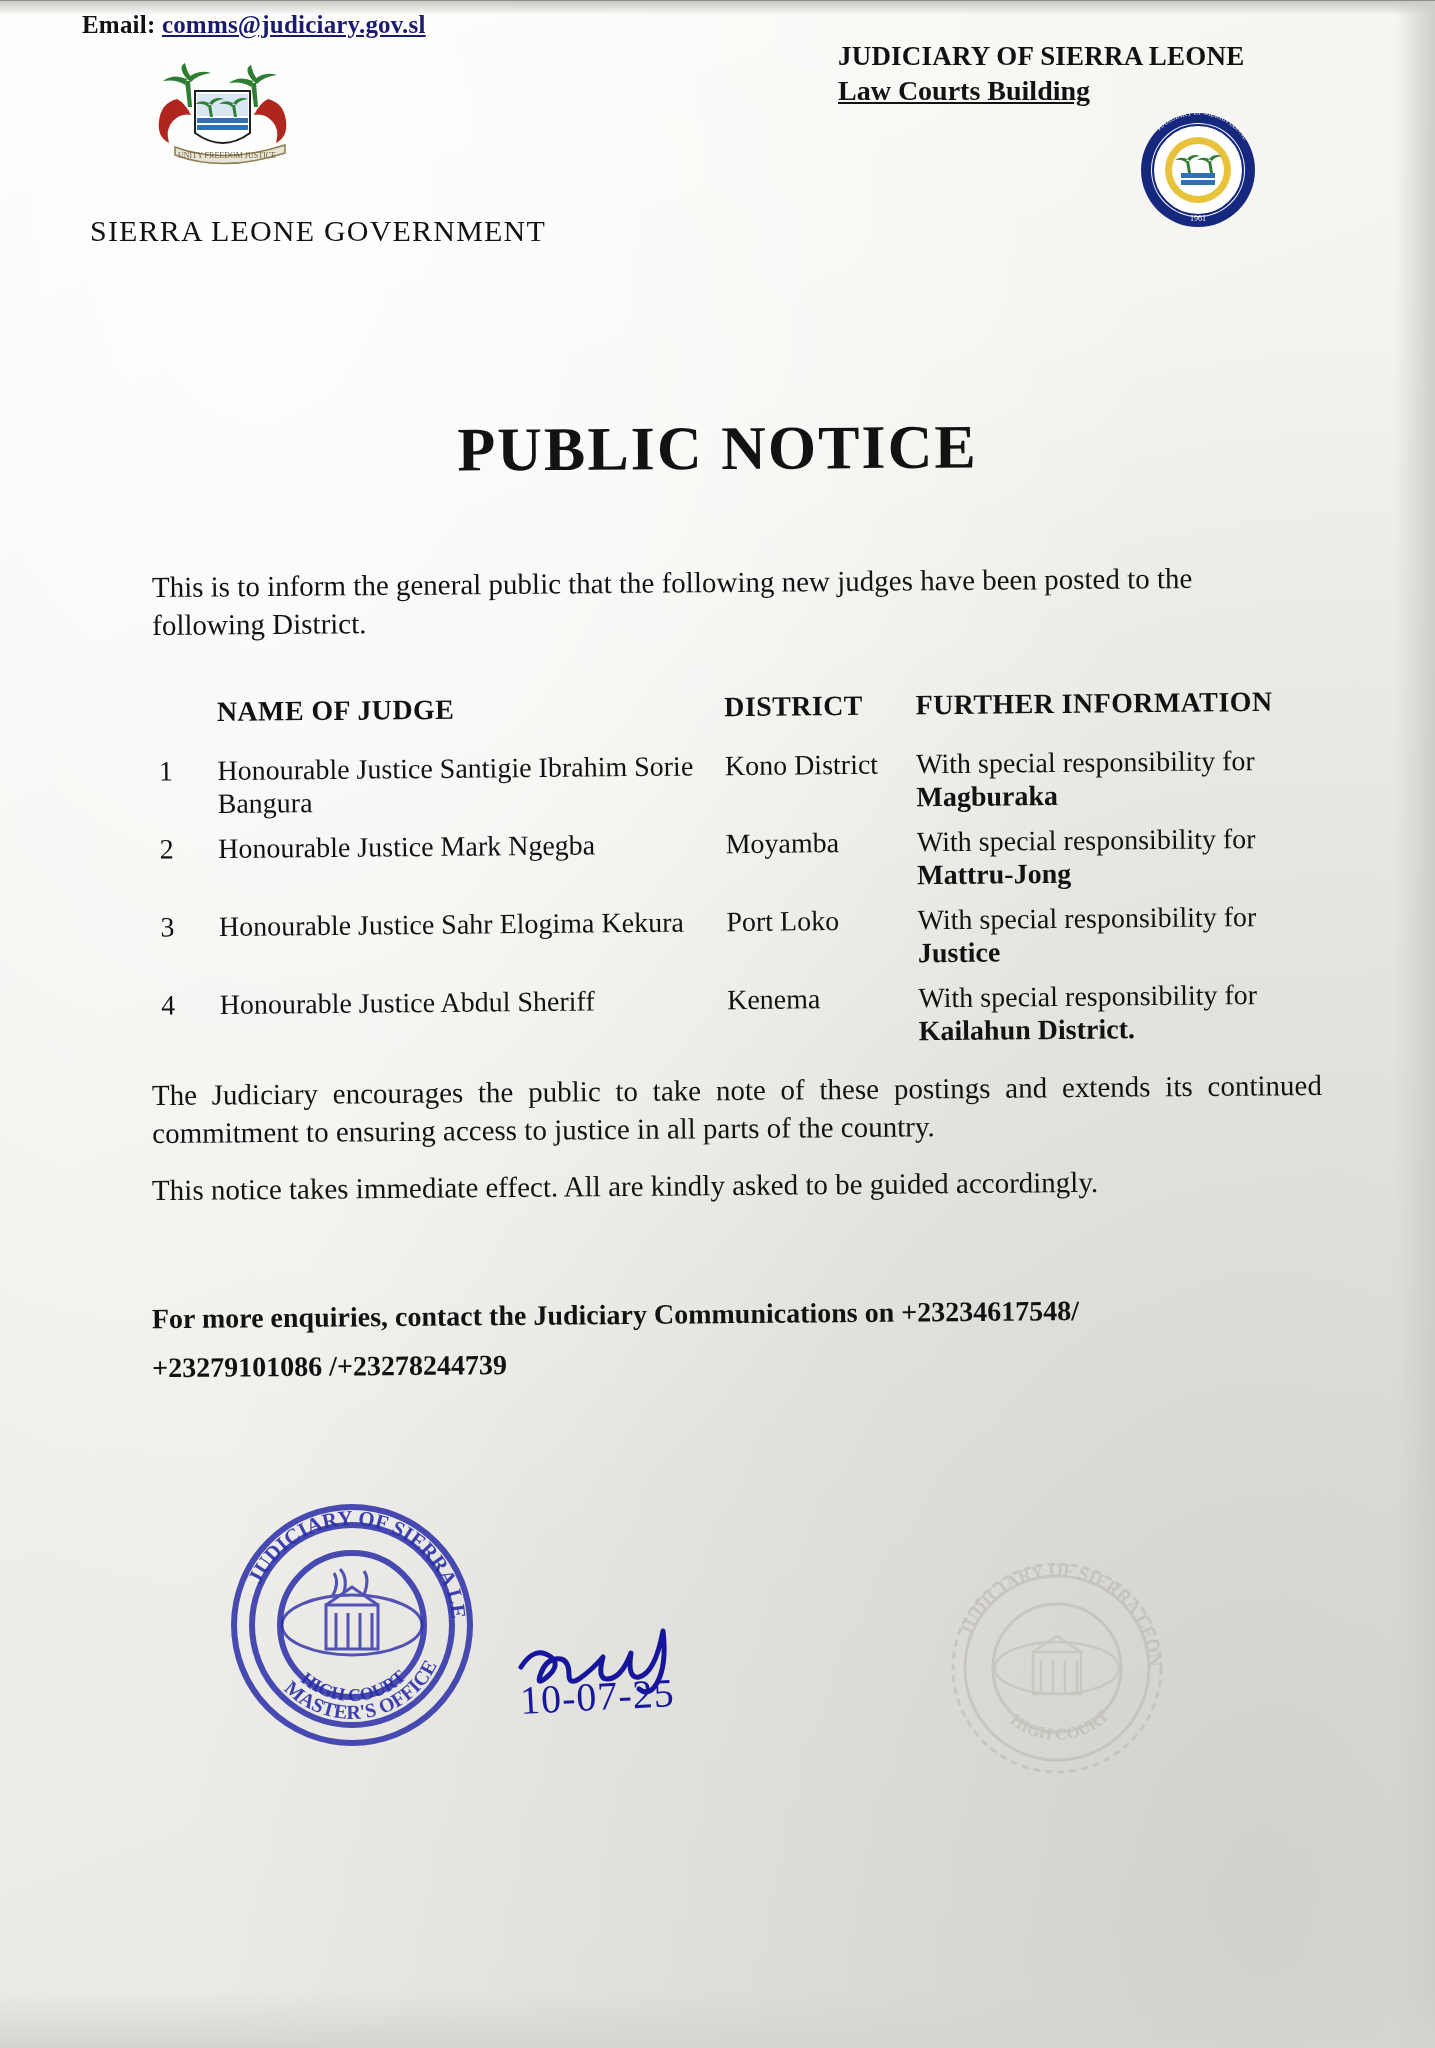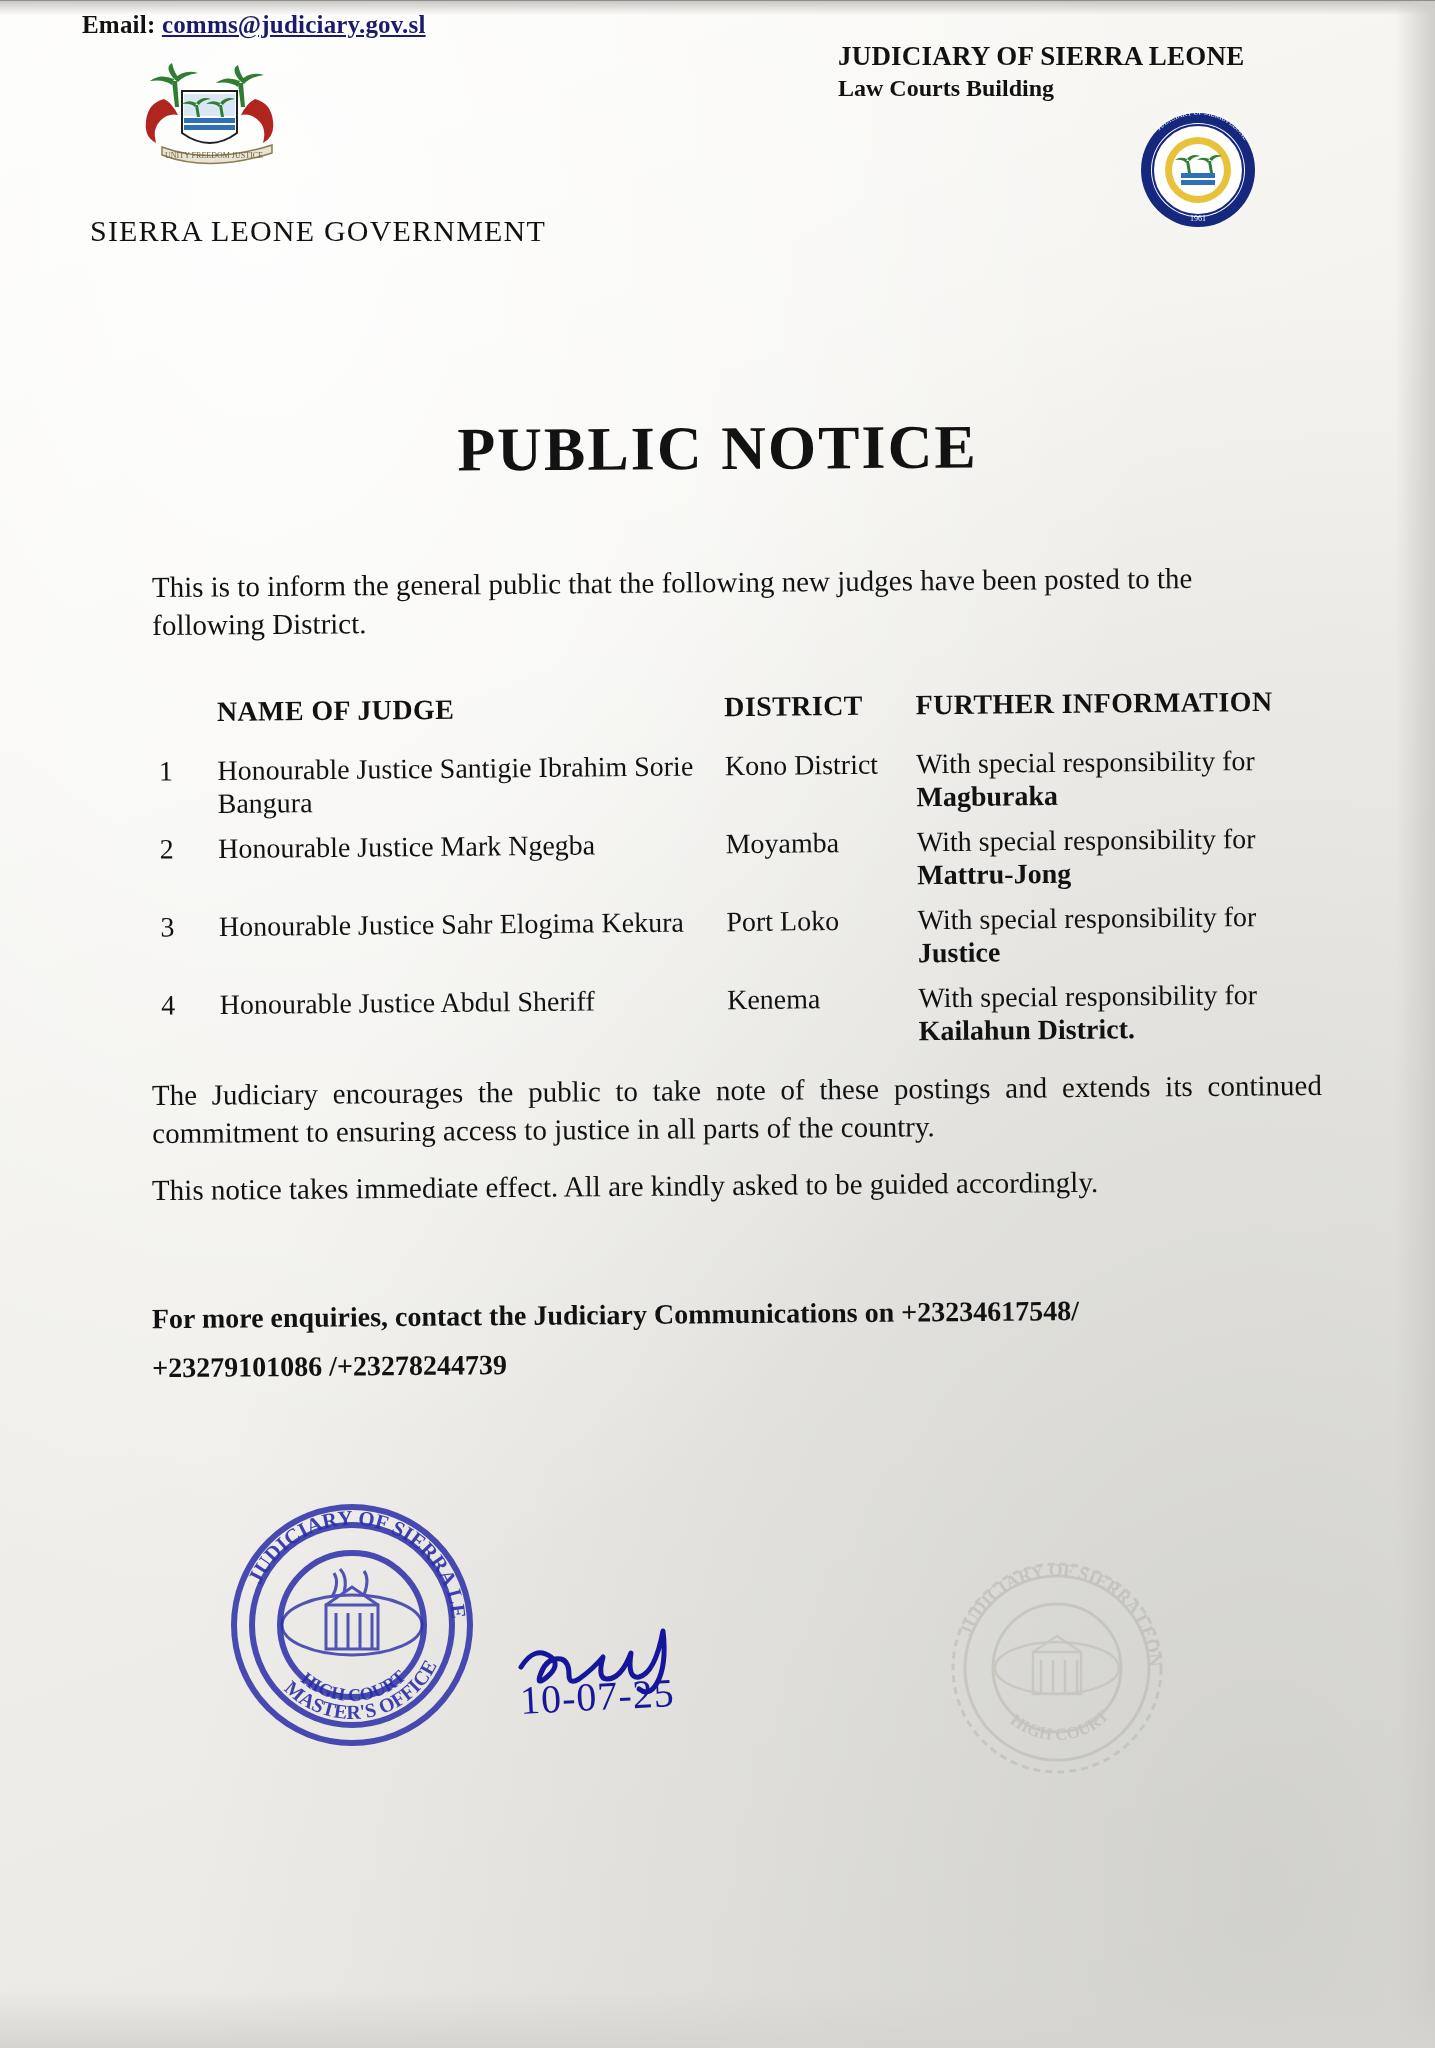--- a/index.html
+++ b/index.html
@@ -55,21 +55,21 @@
     font-weight: bold;
     font-size: 25px;
     letter-spacing: 0.2px;
   }
   .email-line .addr {
     text-decoration: underline;
     color: #1b1b6e;
   }
   .coat-of-arms {
     position: absolute;
-    left: 122px;
+    left: 135px;
     top: 60px;
     width: 175px;
     height: 115px;
   }
   .gov-title {
     position: absolute;
     left: 90px;
     top: 213px;
     font-weight: normal;
     font-size: 30px;
@@ -78,21 +78,21 @@
   .addr-block {
     position: absolute;
     left: 838px;
     top: 38px;
     font-weight: bold;
     line-height: 1.26;
   }
   .addr-block .l1 { font-size: 27px; letter-spacing: .2px;}
   .addr-block .l2,
   .addr-block .l3,
-  .addr-block .l4 { font-size: 24px; }
+  .addr-block .l4 { font-size: 28px; text-decoration: underline; }
   .judiciary-seal {
     position: absolute;
     left: 1139px;
     top: 110px;
     width: 118px;
     height: 118px;
   }
 
   
   .doc-title {

